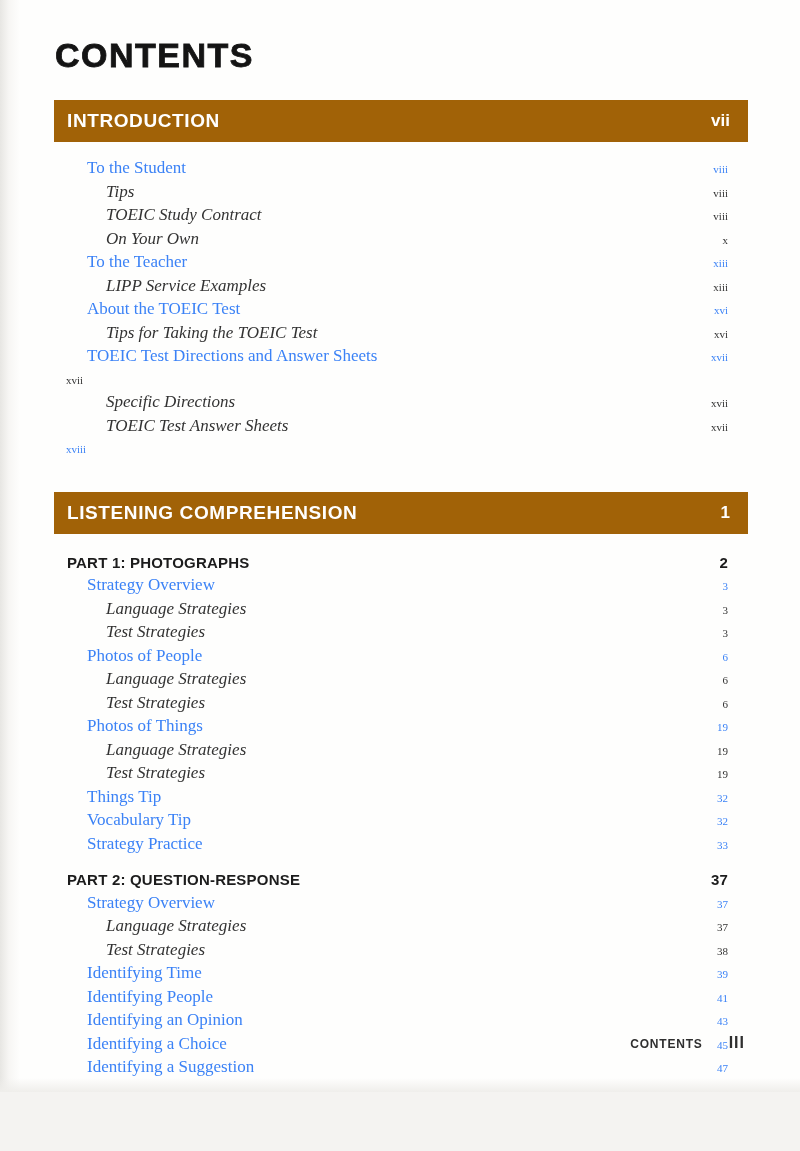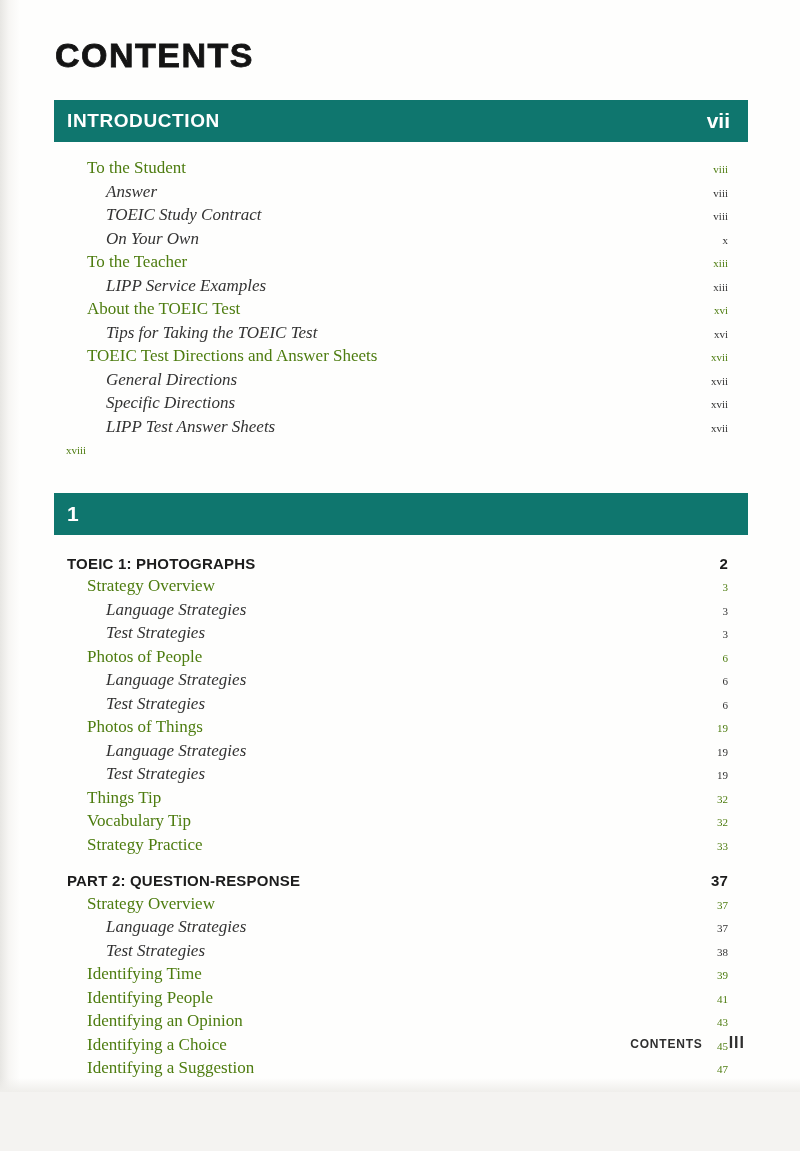--- a/index.html
+++ b/index.html
@@ -47,46 +47,46 @@
     color: #141414;
     -webkit-text-stroke: 0.8px #141414;
   }
   .bar {
     display: flex;
     justify-content: space-between;
     align-items: center;
     box-sizing: border-box;
     height: 42px;
     padding: 0 18px 0 13px;
-    background: #0f766e;
+    background: #a16207;
     color: #ffffff;
     font-family: "Liberation Sans", sans-serif;
     font-weight: bold;
   }
   .bar .bar-title {
     font-size: 19px;
     letter-spacing: 0.6px;
   }
   .bar .bar-page {
-    font-size: 21px;
+    font-size: 17px;
   }
   .section + .section {
     margin-top: 31px;
   }
   .rows {
     margin-top: 15px;
   }
   .row {
     display: flex;
     justify-content: space-between;
     align-items: baseline;
     line-height: 22.5px;
     padding-right: 20px;
     font-size: 17px;
-    color: #4d7c0f;
+    color: #3b82f6;
   }
   .row .pg {
     font-size: 11px;
     white-space: nowrap;
     padding-left: 12px;
   }
   .lvl1 .lbl { padding-left: 33px; }
   .lvl2 .lbl { padding-left: 52px; font-style: italic; }
   .lvl2 { color: #333333; }
   .part { margin-top: 18px; }
@@ -136,21 +136,21 @@
           <div class="bar">
             <span class="bar-title">INTRODUCTION</span>
             <span class="bar-page">vii</span>
           </div>
           <div class="rows">
             <div class="row lvl1">
               <span class="lbl">To the Student</span>
               <span class="pg">viii</span>
             </div>
             <div class="row lvl2">
-              <span class="lbl">Answer</span>
+              <span class="lbl">Tips</span>
               <span class="pg">viii</span>
             </div>
             <div class="row lvl2">
               <span class="lbl">TOEIC Study Contract</span>
               <span class="pg">viii</span>
             </div>
             <div class="row lvl2">
               <span class="lbl">On Your Own</span>
               <span class="pg">x</span>
             </div>
@@ -168,43 +168,43 @@
             </div>
             <div class="row lvl2">
               <span class="lbl">Tips for Taking the TOEIC Test</span>
               <span class="pg">xvi</span>
             </div>
             <div class="row lvl1">
               <span class="lbl">TOEIC Test Directions and Answer Sheets</span>
               <span class="pg">xvii</span>
             </div>
             <div class="row lvl2">
-              <span class="lbl">General Directions</span>
               <span class="pg">xvii</span>
             </div>
             <div class="row lvl2">
               <span class="lbl">Specific Directions</span>
               <span class="pg">xvii</span>
             </div>
             <div class="row lvl2">
-              <span class="lbl">LIPP Test Answer Sheets</span>
+              <span class="lbl">TOEIC Test Answer Sheets</span>
               <span class="pg">xvii</span>
             </div>
             <div class="row lvl1">
               <span class="pg">xviii</span>
             </div>
           </div>
         </section>
         <section class="section">
           <div class="bar">
+            <span class="bar-title">LISTENING COMPREHENSION</span>
             <span class="bar-page">1</span>
           </div>
           <div class="part">
             <div class="row part-header">
-              <span class="lbl">TOEIC 1: PHOTOGRAPHS</span>
+              <span class="lbl">PART 1: PHOTOGRAPHS</span>
               <span class="pg">2</span>
             </div>
             <div class="row lvl1">
               <span class="lbl">Strategy Overview</span>
               <span class="pg">3</span>
             </div>
             <div class="row lvl2">
               <span class="lbl">Language Strategies</span>
               <span class="pg">3</span>
             </div>

